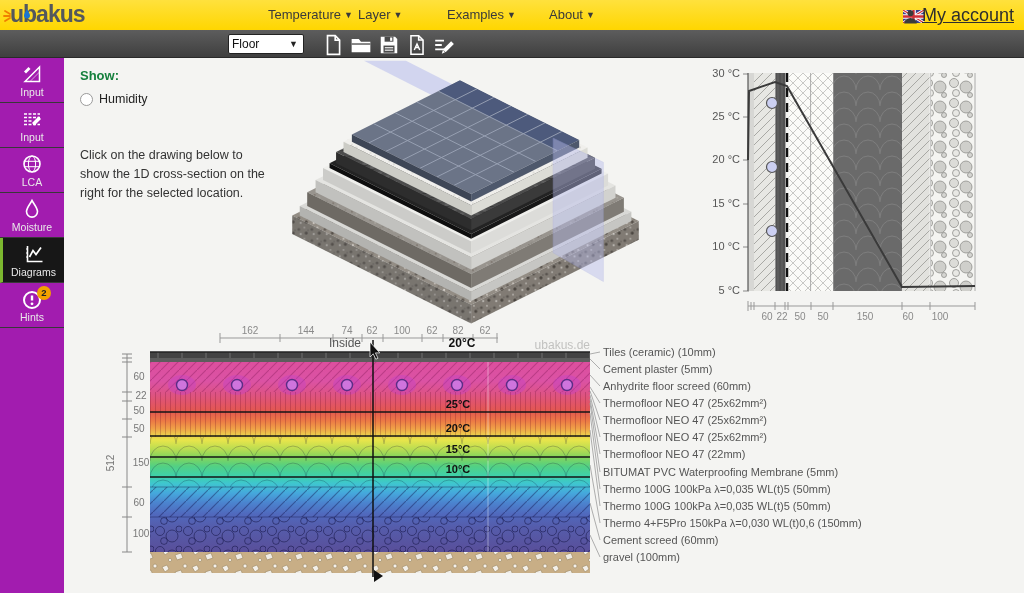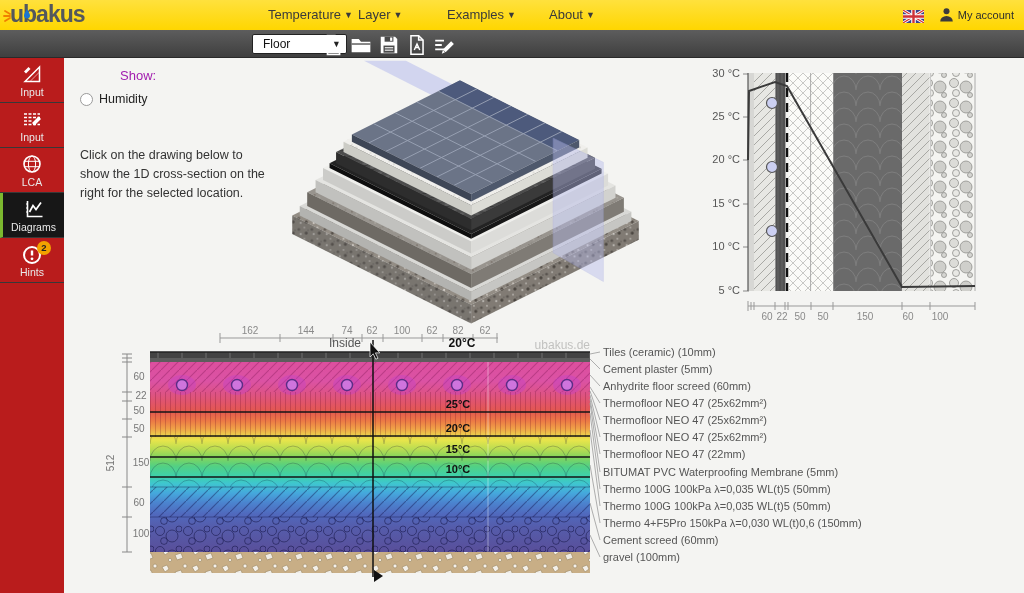--- a/index.html
+++ b/index.html
@@ -12,51 +12,51 @@
   .logo { position:absolute; left:10px; top:1px; font-size:23px; font-weight:bold;
     color:#54585c; letter-spacing:-1px; }
   .logo-sparks { position:absolute; left:-7px; top:3px; }
   .logo-drop { position:absolute; left:12px; top:-2px; }
   .menu-item { position:absolute; top:0; height:30px; line-height:30px; font-size:13px;
     color:#3a3a3a; cursor:pointer; }
   .menu-item .caret { font-size:9px; vertical-align:1px; margin-left:3px; }
   .m0 { left:268px; } .m1 { left:358px; } .m2 { left:447px; } .m3 { left:549px; }
   .flag { position:absolute; right:100px; top:9px; }
   .account { position:absolute; right:10px; top:0; height:30px; line-height:30px;
-    font-size:11px; color:#2e2e2e; cursor:pointer; }
+    font-size:18px; color:#2e2e2e; cursor:pointer;text-decoration:underline; }
   .account svg { vertical-align:-3px; margin-right:4px; }
 
   
   .toolbar { position:absolute; left:0; top:30px; width:1024px; height:28px;
     background:linear-gradient(#5d5d5d,#3f3f3f); border-bottom:1px solid #2a2a2a; z-index:29; }
   .project-input { position:absolute; left:4px; top:4px; width:226px; height:20px;
     border:1px solid #222; border-radius:2px; font-size:12px; padding:0 6px;
     font-family:"Liberation Sans", sans-serif; color:#111; background:#fff; }
-  .type-select { position:absolute; left:252px; top:4px; width:95px; height:20px;
+  .type-select { position:absolute; left:228px; top:4px; width:76px; height:20px;
     background:#fff; border:1px solid #222; border-radius:2px; font-size:12px; color:#111;
-    line-height:18px; padding:0 10px; cursor:pointer; }
+    line-height:18px; padding:0 3px; cursor:pointer; }
   .type-select .arr { position:absolute; right:5px; top:0; font-size:9px; line-height:19px; color:#222; }
   .tb-icon { position:absolute; top:4px; width:22px; height:22px; cursor:pointer; }
   .ti0{left:322px}.ti1{left:350px}.ti2{left:378px}.ti3{left:406px}.ti4{left:433px}
 
   
   .sidebar { position:absolute; left:0; top:58px; width:64px; height:535px;
-    background:#b91c1c; z-index:20; }
+    background:#a21caf; z-index:20; }
   .side-item { position:relative; width:64px; height:45px; border-bottom:1px solid #383838;
     display:flex; flex-direction:column; align-items:center; justify-content:center;
     gap:1px; cursor:pointer; }
   .side-item .lbl { font-size:10.5px; color:#e9e9e9; }
   .side-item.selected { background:#171717; border-left:3px solid #7cb82f; }
   .badge { position:absolute; top:3px; right:13px; width:14px; height:14px; border-radius:50%;
     background:#f2a200; color:#222; font-size:9.5px; font-weight:bold; text-align:center;
     line-height:14px; }
 
   
   .show-panel { position:absolute; left:80px; top:68px; width:190px; }
-  .show-title { font-size:13px; font-weight:normal; color:#a21caf;margin-left:40px; }
+  .show-title { font-size:13px; font-weight:bold; color:#15803d; }
   .radio-row { margin-top:9px; font-size:12.5px; color:#222; display:flex; align-items:center;
     gap:6px; cursor:pointer;text-align:center; }
   .radio { width:13px; height:13px; border-radius:50%; background:#fff; border:1px solid #9a9a9a;
     display:inline-block; position:relative; }
   .radio.on { background:#2f7de1; border-color:#2468c4; }
   .radio.on::after { content:""; position:absolute; left:4px; top:4px; width:5px; height:5px;
     border-radius:50%; background:#fff; }
   .instruction { margin-top:40px; font-size:12.5px; color:#333; line-height:1.5; }
 
   .iso3d { position:absolute; left:250px; top:58px; }
@@ -160,20 +160,26 @@
     <span class="lbl">Input</span>
   </div>
   <div class="side-item">
     <svg width="22" height="22">
       <circle cx="11" cy="11" r="8" fill="none" stroke="#fff" stroke-width="1.6"></circle>
       <ellipse cx="11" cy="11" rx="3.6" ry="8" fill="none" stroke="#fff" stroke-width="1"></ellipse>
       <path d="M3.4,8.3 h15.2 M3.4,13.7 h15.2" stroke="#fff" stroke-width="1"></path>
     </svg>
     <span class="lbl">LCA</span>
   </div>
+  <div class="side-item">
+    <svg width="22" height="22">
+      <path d="M11,2.5 C8.8,6.5 5.5,10 5.5,13.6 a5.5,5.5 0 0 0 11,0 C16.5,10 13.2,6.5 11,2.5 Z" fill="none" stroke="#fff" stroke-width="1.6"></path>
+    </svg>
+    <span class="lbl">Moisture</span>
+  </div>
   <div class="side-item selected">
     <svg width="22" height="22">
       <path d="M4.5,3 v15.5 h15" fill="none" stroke="#fff" stroke-width="1.6"></path>
       <path d="M3,6 h1.5 M3,10 h1.5 M3,14 h1.5" stroke="#fff" stroke-width="1.2"></path>
       <polyline points="6.5,14 10,7.5 13,11.5 18,4.5" fill="none" stroke="#fff" stroke-width="1.7"></polyline>
     </svg>
     <span class="lbl">Diagrams</span>
   </div>
   <div class="side-item">
     <svg width="22" height="22">

